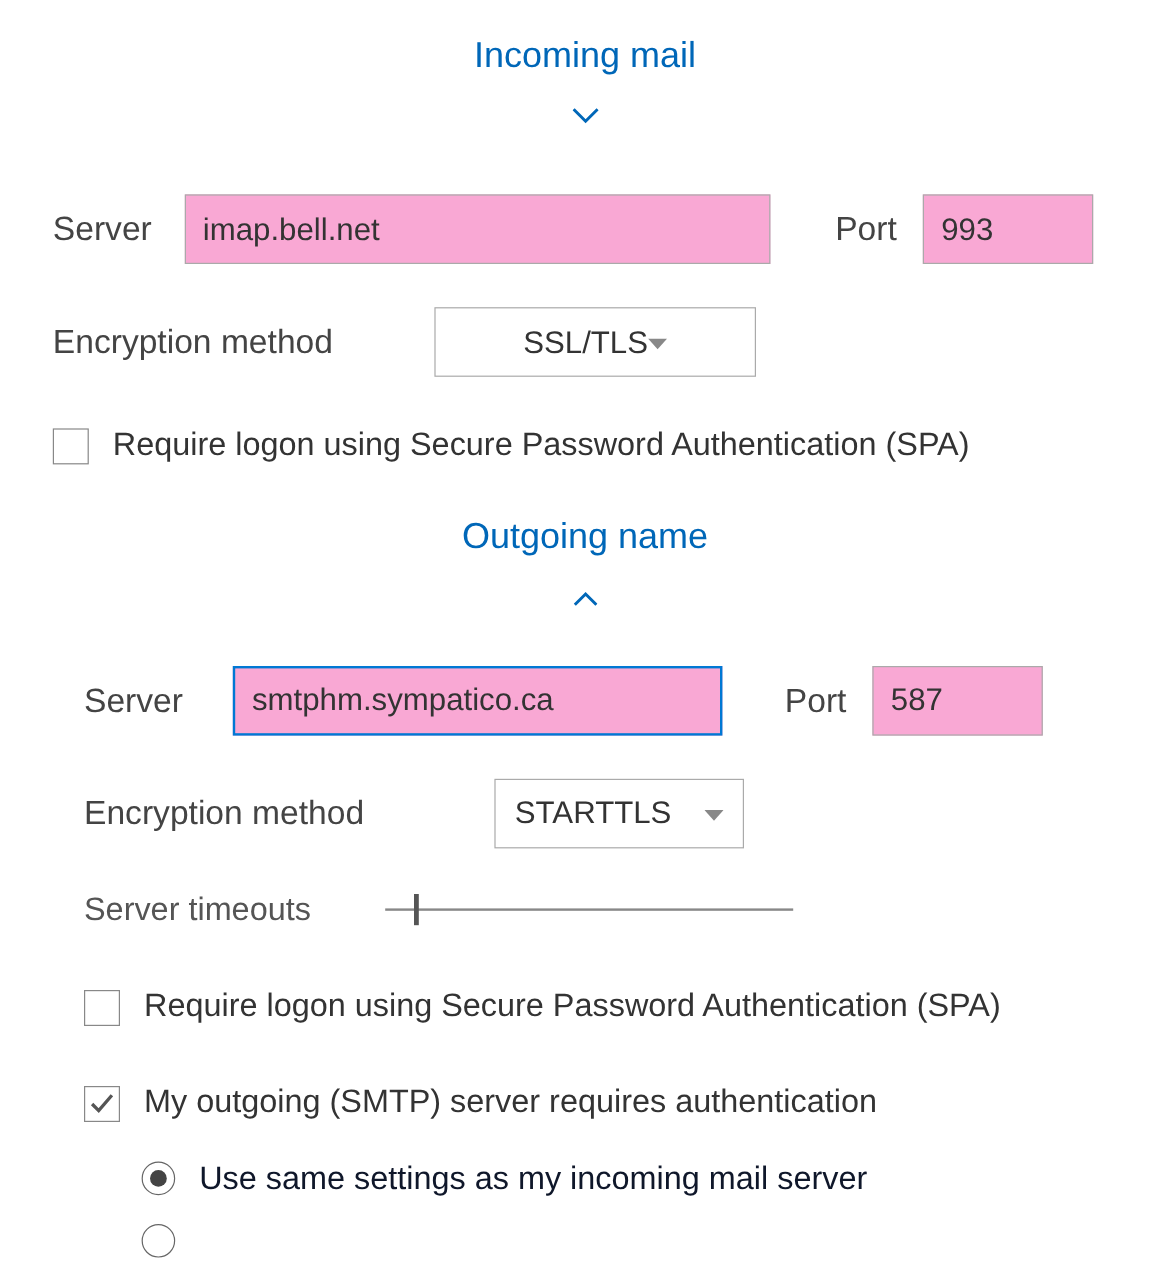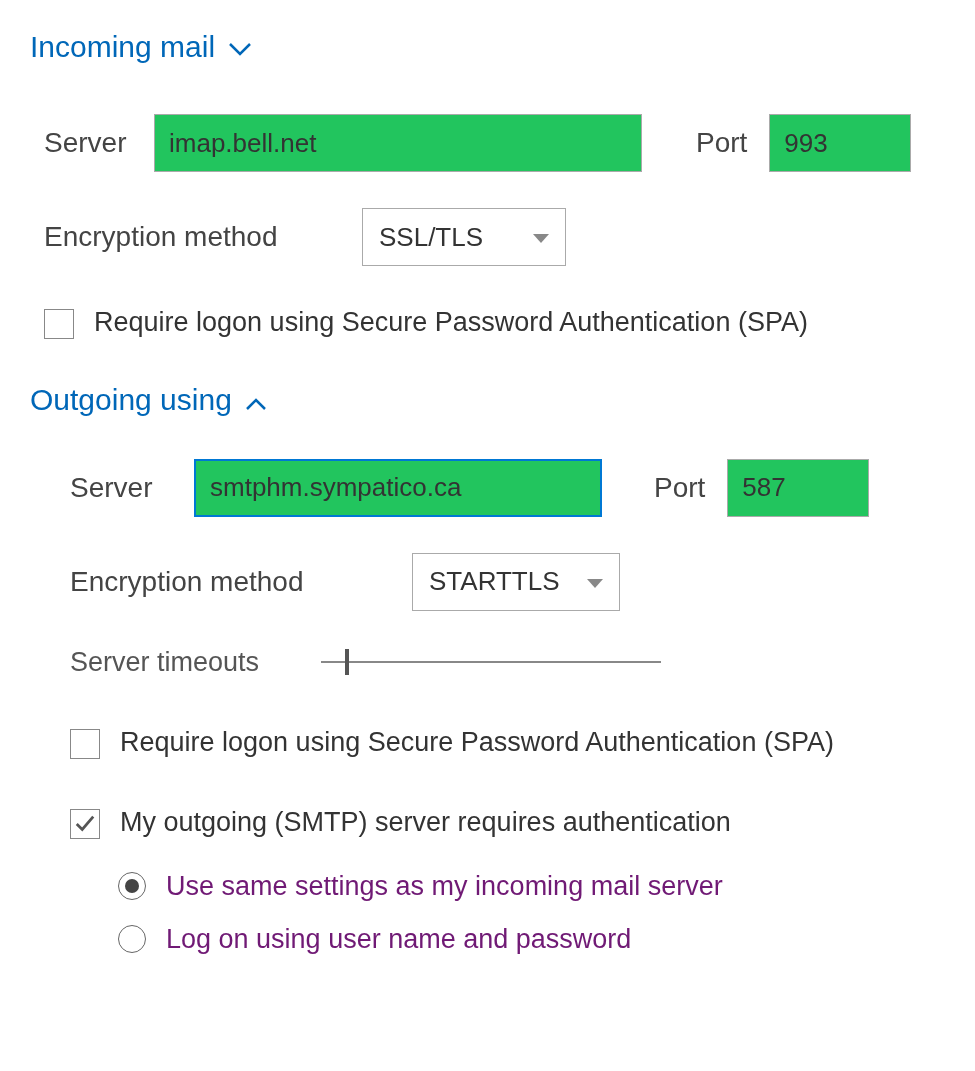--- a/index.html
+++ b/index.html
@@ -13,20 +13,21 @@
     }
     .section-header {
       color: #0067b8;
       font-size: 30px;
       font-weight: 400;
       display: flex;
       align-items: center;
       gap: 14px;
       cursor: pointer;
       margin-bottom: 50px;
+      flex-direction: column;
     }
     .section-body {
       padding-left: 14px;
     }
     .row {
       display: flex;
       align-items: center;
       margin-bottom: 36px;
       gap: 20px;
     }
@@ -36,21 +37,21 @@
       font-size: 28px;
       font-weight: 400;
     }
     .server-label { width: 110px; }
     .port-label {  }
     input.text-input {
       font-family: inherit;
       font-size: 26px;
       padding: 10px 14px;
       border: 1px solid #aaa;
-      background: #22c55e;
+      background: #f9a8d4;
       color: #333;
       height: 58px;
     }
     input.text-input.focused {
       border: 2px solid #0078d4;
       outline: none;
     }
     .server-input { width: 488px; margin-right: 0; }
     .port-gap { flex: 0 0 54px; }
     .port-input { width: 142px; margin-left: 22px; }
@@ -58,21 +59,21 @@
     .select-wrap {
       display: flex;
       align-items: center;
       justify-content: space-between;
       border: 1px solid #aaa;
       background: #fff;
       padding: 0 16px;
       height: 58px;
       cursor: pointer;
     }
-    .select-wrap.in { width: 204px; }
+    .select-wrap.in { width: 268px; justify-content: center; }
     .select-wrap.out { width: 208px; margin-left: 24px; }
     .select-text { font-size: 26px; color: #333; }
     .check-row {
       display: flex;
       align-items: center;
       gap: 20px;
       margin-bottom: 40px;
     }
     .checkbox {
       width: 30px;
@@ -114,21 +115,21 @@
     }
     .radio.selected::after {
       content: "";
       width: 14px;
       height: 14px;
       border-radius: 50%;
       background: #444;
     }
     .radio-label {
       font-size: 27px;
-      color: #701a75;
+      color: #0f172a;
     }
     .slider-row {
       display: flex;
       align-items: center;
       gap: 41px;
       margin-bottom: 44px;
     }
     .slider-label {
       color: #555;
       font-size: 27px;
@@ -203,21 +204,21 @@
     </div>
   </div>
 
   <div class="check-row">
     <div class="checkbox"></div>
     <div class="check-label">Require logon using Secure Password Authentication (SPA)</div>
   </div>
 </div>
 
 <div class="section-header outgoing-header">
-  <span>Outgoing using</span>
+  <span>Outgoing name</span>
   <span>
     <svg width="20" height="12" viewBox="0 0 20 12">
         <path d="M1 11 L10 2 L19 11" stroke="#0067b8" stroke-width="2.5" fill="none"></path>
       </svg>
   </span>
 </div>
 
 <div class="outgoing-body">
   <div class="row server-row-out">
     <span class="label server-label">Server</span>
@@ -263,16 +264,15 @@
     <div class="check-label">My outgoing (SMTP) server requires authentication</div>
   </div>
 
   <div class="radio-group">
     <div class="radio-row">
       <div class="radio selected"></div>
       <div class="radio-label">Use same settings as my incoming mail server</div>
     </div>
     <div class="radio-row">
       <div class="radio"></div>
-      <div class="radio-label">Log on using user name and password</div>
     </div>
   </div>
 </div>
 
 </body></html>

